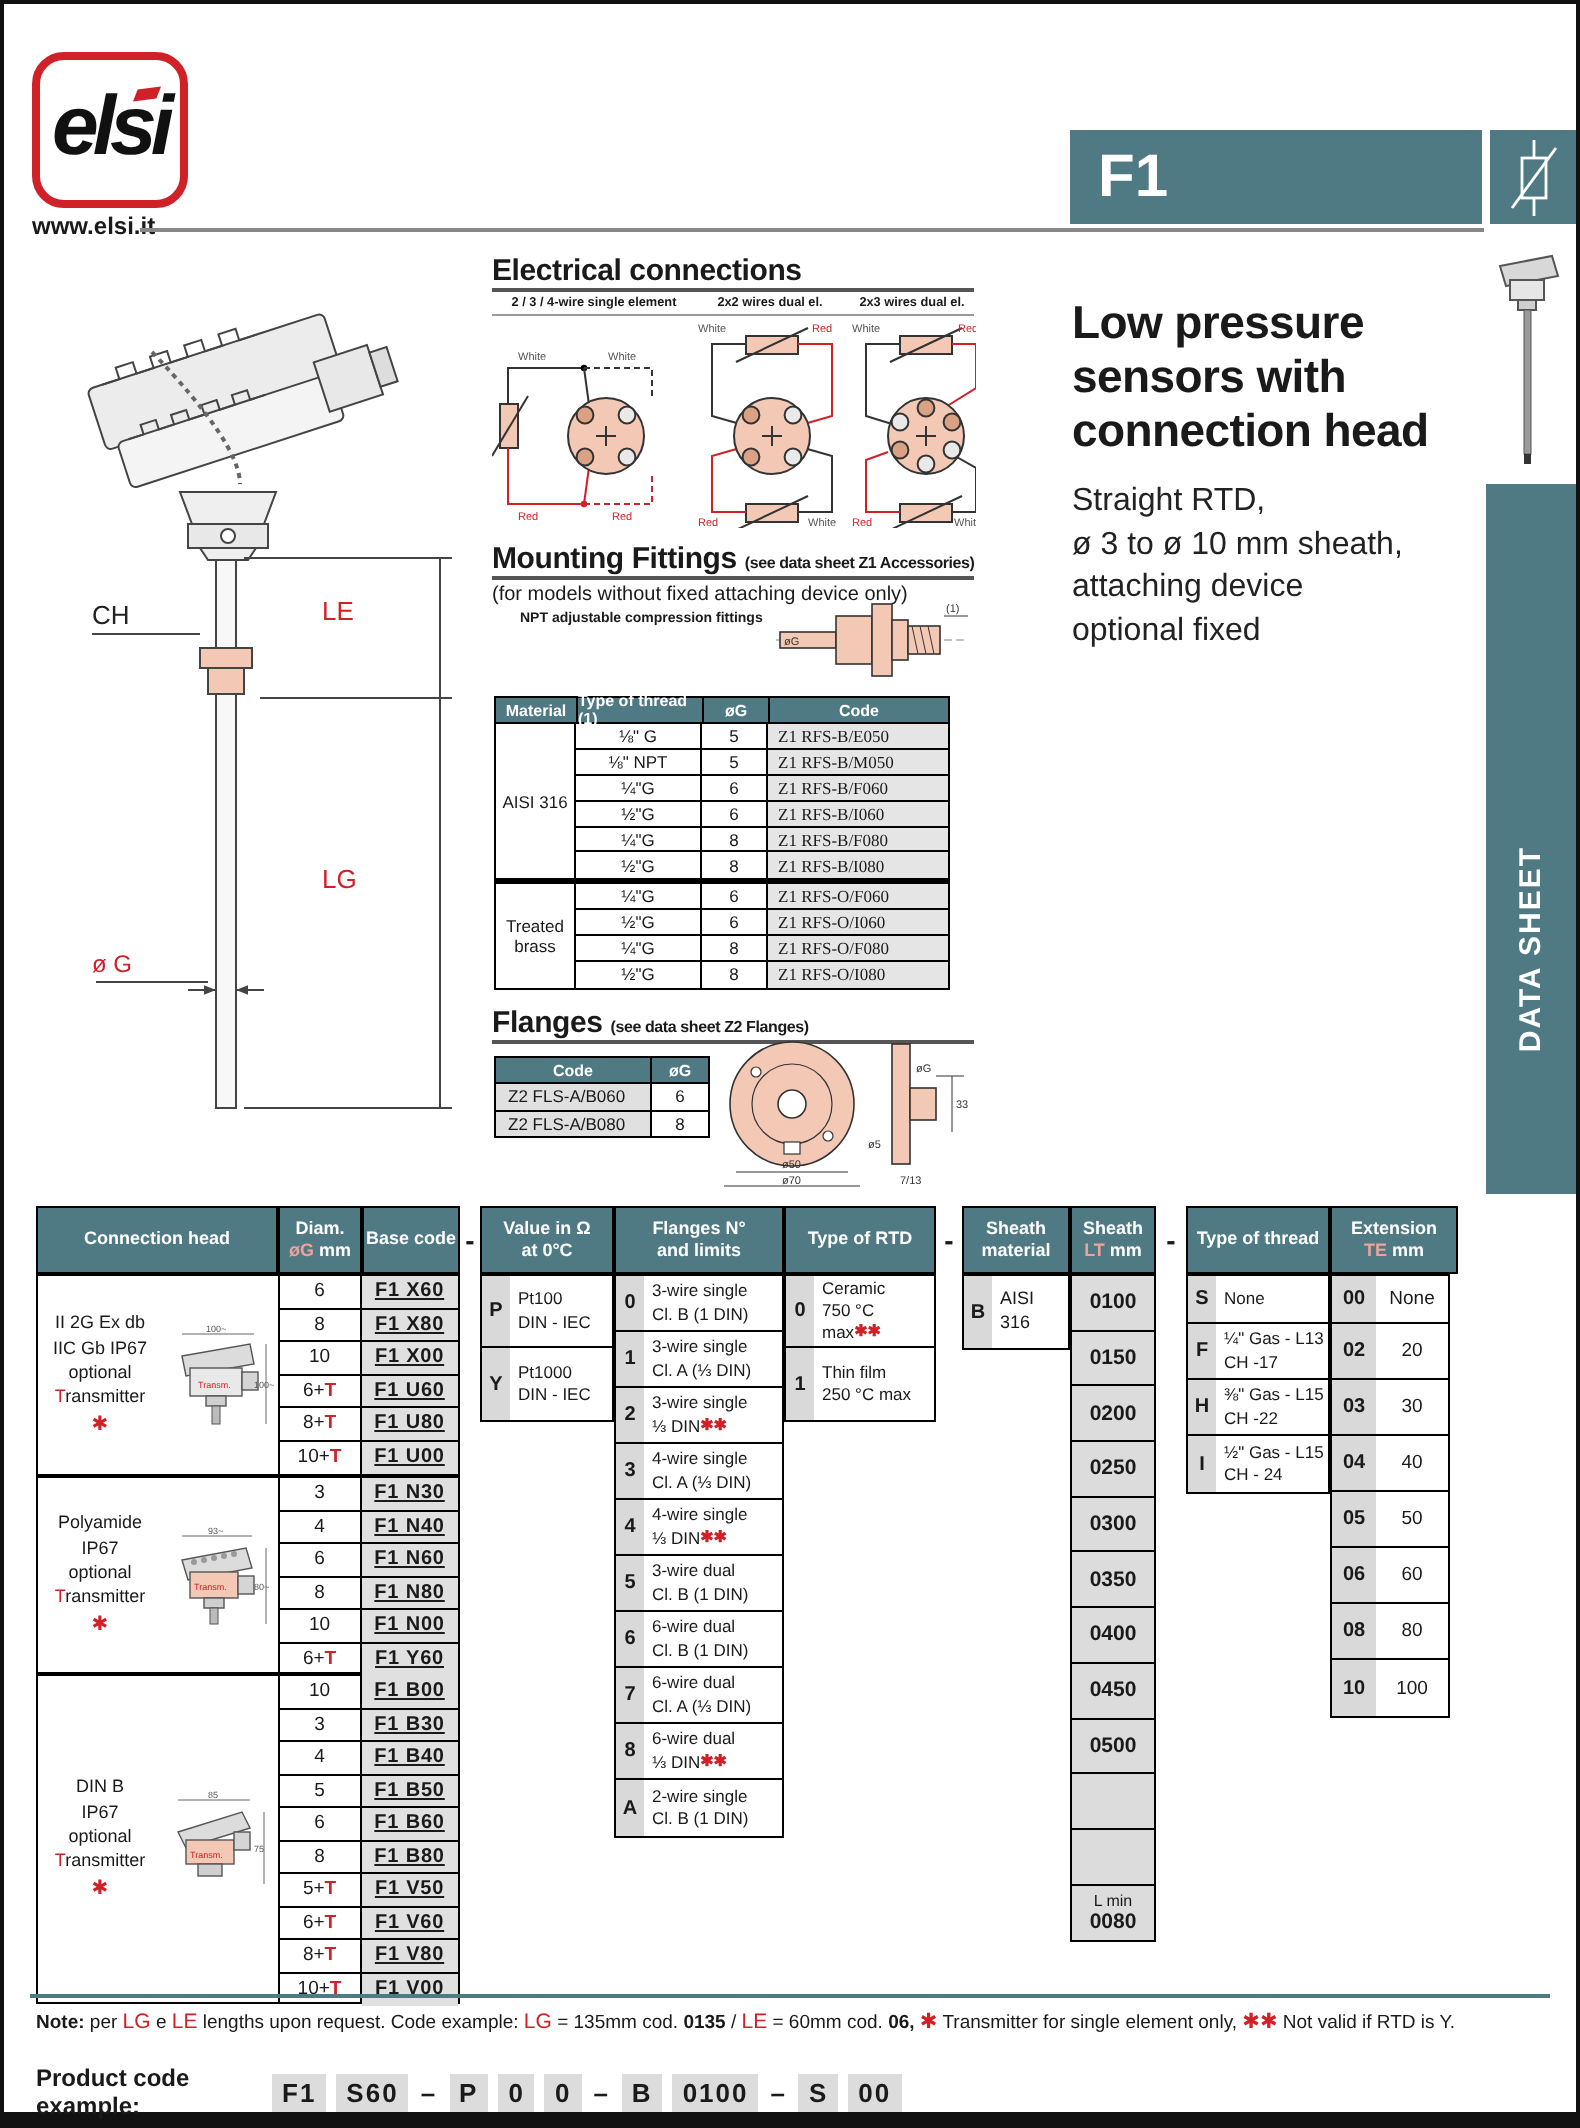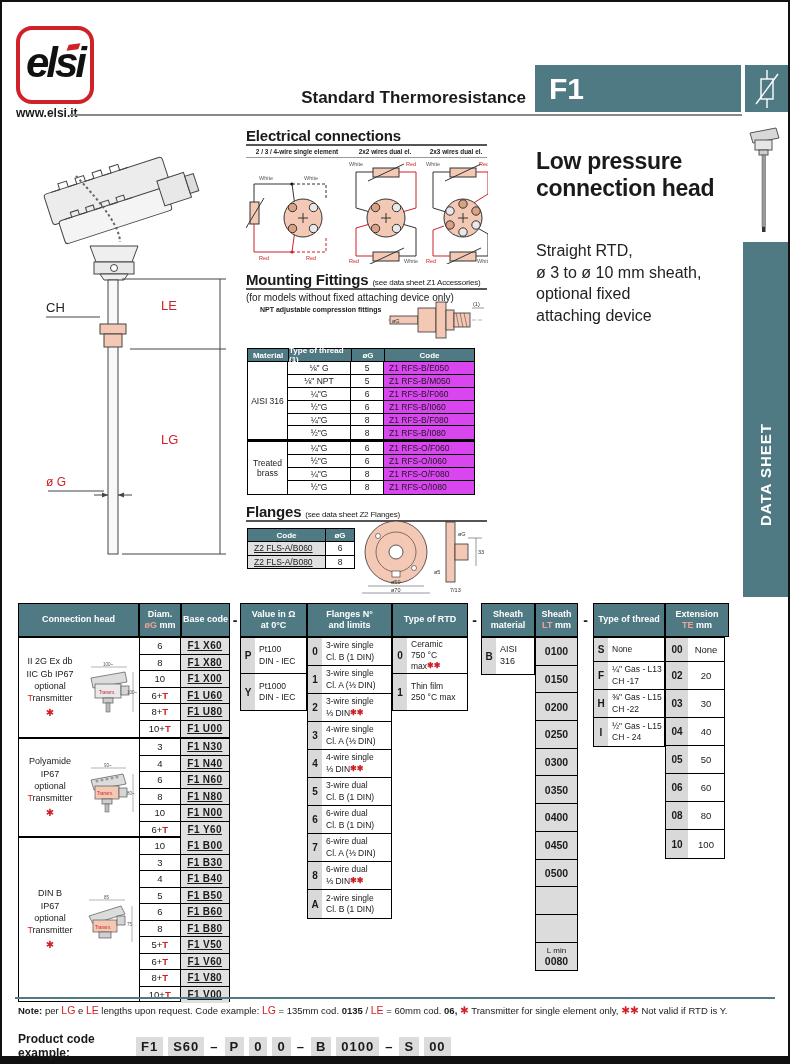--- a/index.html
+++ b/index.html
@@ -23,43 +23,43 @@
   #iconbox { left:745px; top:65px; width:43px; height:47px; display:flex; align-items:center; justify-content:center; }
 
   
   #headline { left:536px; top:148px; width:205px; font-size:23px; font-weight:bold; line-height:1.18; letter-spacing:-0.3px; }
   #subtext { left:536px; top:240px; width:210px; font-size:16px; line-height:1.35; color:#222; }
   #sidebar { left:743px; top:242px; width:45px; height:355px; display:flex; align-items:center; justify-content:center; padding-top:110px; }
   #sidebar span { writing-mode:vertical-rl; transform:rotate(180deg); color:#fff; font-weight:bold; font-size:15px; letter-spacing:1px; }
 
   
   .sect-title { position:absolute; font-size:15px; font-weight:bold; letter-spacing:-0.2px; }
-  .sect-title small { font-size:8px; font-weight:normal; }
+  .sect-title small { font-size:8px; font-weight:bold; }
   .cap { position:absolute; font-size:6.4px; font-weight:bold; text-align:center; }
   .mini-head { background:#4f7a83; color:#fff; font-weight:bold; }
 
   #mf-table { left:247px; top:348px; width:228px; font-size:8.5px; }
   #mf-table .hrow { display:flex; height:14px; border:1px solid #000; }
   #mf-table .hrow div { display:flex; align-items:center; justify-content:center; border-left:1px solid #000; }
   #mf-table .hrow div:first-child { border-left:none; }
   .mf-group { display:flex; border:1px solid #000; border-top:none; }
   .mf-group.second { border-top:2px solid #000; }
   .mf-mat { width:40px; display:flex; align-items:center; justify-content:center; text-align:center; border-right:1px solid #000; line-height:1.2; }
   .mf-rows { flex:1; }
   .mf-row { display:flex; height:12.9px; border-bottom:1px solid #000; }
   .mf-row:last-of-type { border-bottom:none; }
   .mf-th { width:63px; display:flex; align-items:center; justify-content:center; border-right:1px solid #000; }
   .mf-g { width:33px; display:flex; align-items:center; justify-content:center; border-right:1px solid #000; }
-  .mf-code { flex:1; background:#d946ef; display:flex; align-items:center; padding-left:5px; }
+  .mf-code { flex:1; background:#e5e5e5; display:flex; align-items:center; padding-left:5px;font-family:Liberation Serif, serif; }
 
   #fl-table { left:247px; top:528px; width:108px; font-size:8.5px; }
   #fl-table .hrow { display:flex; height:14px; border:1px solid #000; }
   #fl-table .hrow div { display:flex; align-items:center; justify-content:center; }
   .fl-row { display:flex; height:13.5px; border:1px solid #000; border-top:none; }
-  .fl-code { width:78px; background:#e0e0e0; display:flex; align-items:center; padding-left:6px; border-right:1px solid #000;text-decoration:underline; }
+  .fl-code { width:78px; background:#e0e0e0; display:flex; align-items:center; padding-left:6px; border-right:1px solid #000; }
   .fl-g { flex:1; display:flex; align-items:center; justify-content:center; }
 
   
   #order { position:absolute; left:18px; top:603px; width:710px; height:403px; font-size:9px; }
   .ohc { position:absolute; top:0; height:34px; background:#4f7a83; color:#fff; font-weight:bold;
          display:flex; flex-direction:column; align-items:center; justify-content:center; text-align:center;
          border:1px solid #000; line-height:1.25; }
   .hred { color:#eda29c; }
   .osep { position:absolute; top:0; height:34px; display:flex; align-items:center; justify-content:center; font-weight:bold; font-size:14px; }
   .col { position:absolute; top:34px; border:1px solid #000; background:#fff; }
@@ -114,21 +114,20 @@
   <div class="edge" style="left:0;top:0;width:2px;height:1064px"></div>
   <div class="edge" style="left:788px;top:0;width:2px;height:1064px"></div>
   <div class="edge" style="left:0;top:1056px;width:790px;height:8px"></div>
 
   <div class="abs" id="logo">
     <span class="word">elsi</span>
     <span class="accent"></span>
   </div>
   <div class="abs" id="site">www.elsi.it</div>
   <div class="rule" style="left:70px;top:114px;width:672px;height:1.5px;background:#888"></div>
-  <div class="abs" id="doctitle">Standard Thermoresistance</div>
   <div class="abs teal" id="f1box">
     <span>F1</span>
   </div>
   <div class="abs teal" id="iconbox">
     <svg width="34" height="40" viewBox="0 0 34 40">
       <line x1="17" y1="1" x2="17" y2="10" stroke="#fff" stroke-width="1.4"></line>
       <rect x="11" y="10" width="12" height="20" fill="none" stroke="#fff" stroke-width="1.4"></rect>
       <line x1="17" y1="30" x2="17" y2="39" stroke="#fff" stroke-width="1.4"></line>
       <line x1="6" y1="35" x2="28" y2="5" stroke="#fff" stroke-width="1.4"></line>
     </svg>
@@ -136,27 +135,28 @@
 
   <svg class="abs" style="left:744px;top:126px" width="44" height="112" viewBox="0 0 44 112">
     <polygon points="6,7 32,2 35,12 9,17" fill="#d8d8d8" stroke="#555"></polygon>
     <rect x="11" y="14" width="17" height="10" fill="#e6e6e6" stroke="#555"></rect>
     <rect x="15" y="24" width="9" height="5" fill="#cfcfcf" stroke="#555"></rect>
     <rect x="18" y="29" width="3.5" height="72" fill="#9a9a9a" stroke="#555" stroke-width="0.5"></rect>
     <rect x="18" y="101" width="3.5" height="5" fill="#333"></rect>
   </svg>
   <div class="abs" id="headline">
     <div>Low pressure</div>
+    <div>sensors with</div>
     <div>connection head</div>
   </div>
   <div class="abs" id="subtext">
     <div>Straight RTD,</div>
     <div>ø 3 to ø 10 mm sheath,</div>
+    <div>attaching device</div>
     <div>optional fixed</div>
-    <div>attaching device</div>
   </div>
   <div class="abs teal" id="sidebar">
     <span>DATA SHEET</span>
   </div>
 
   <svg class="abs" style="left:18px;top:150px" width="225" height="445" viewBox="0 0 225 445">
     <g transform="translate(95,58) rotate(-18)">
       <rect x="-62" y="-34" width="124" height="32" rx="3" fill="#ececec" stroke="#444"></rect>
       <path d="M-54,-34 h9 v-6 h9 v6 h9 v-6 h9 v6 h9 v-6 h9 v6 h9 v-6 h9 v6 h9" fill="none" stroke="#444"></path>
       <rect x="-56" y="-4" width="112" height="24" rx="3" fill="#f4f4f4" stroke="#444"></rect>

